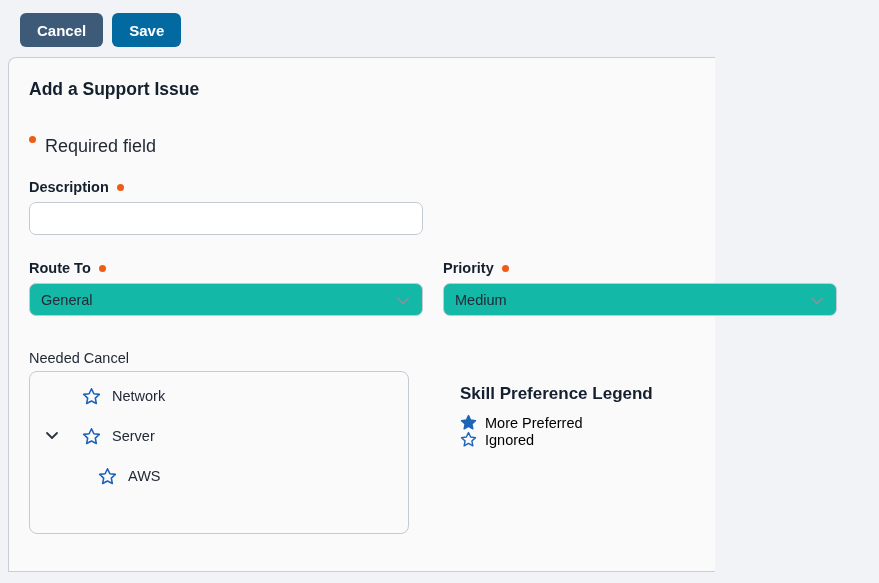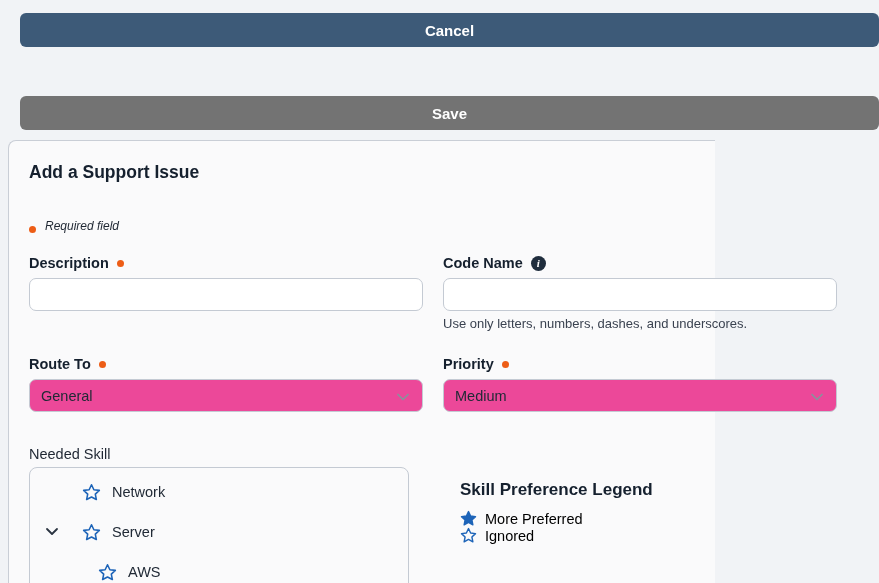--- a/index.html
+++ b/index.html
@@ -4,45 +4,45 @@
 <style>
   * { box-sizing: border-box; }
   html, body { margin: 0; padding: 0; }
   body {
     width: 879px; height: 583px; overflow: hidden;
     background: #f1f3f6;
     font-family: "Liberation Sans", sans-serif;
     color: #16202e;
   }
   
-  .topbar { padding: 13px 0 0 20px; display: flex; gap: 9px; flex-direction: column; }
+  .topbar { padding: 13px 0 0 20px; display: flex; gap: 9px; }
   .btn {
     border: none; border-radius: 6px; color: #fff;
     font-family: "Liberation Sans", sans-serif;
     font-weight: bold; font-size: 15px;
     padding: 8px 17px; height: 34px; cursor: pointer;
   }
   .btn-cancel { background: #3d5a78; }
-  .btn-save   { background: #737373; margin-top: 40px; }
+  .btn-save   { background: #0369a1; }
 
   
   .card {
     margin: 10px 4px 0 8px;
     width: 707px; height: 515px;
     background: #fafafb;
     border: 1px solid #c9ced6;
     border-right: none;
     border-radius: 8px 0 0 0;
     padding: 21px 20px 0 20px;
   }
   .page-title { margin: 0; font-size: 17.5px; font-weight: bold; color: #15202e; }
 
   .required-note {
-    margin-top: 36px; display: flex; align-items: flex-end; gap: 9px;
-    font-style: italic; font-size: 12px; color: #1f2733;
+    margin-top: 36px; display: flex; align-items: flex-start; gap: 9px;
+    font-size: 18px; color: #1f2733;
   }
   .dot { width: 7px; height: 7px; border-radius: 50%; background: #ed5d16; display: inline-block; }
 
   .grid {
     margin-top: 22px;
     display: grid; grid-template-columns: 394px 394px; column-gap: 20px;
   }
   .field-label {
     display: flex; align-items: center; gap: 8px;
     font-size: 14.5px; font-weight: bold; color: #15202e; margin-bottom: 7px;
@@ -50,21 +50,21 @@
   .text-input {
     width: 100%; height: 33px;
     border: 1px solid #c4cad3; border-radius: 7px; background: #fff;
     font: 14px "Liberation Sans", sans-serif; padding: 0 10px; color: #15202e;
   }
   .help-text { font-size: 13px; color: #3a4250; margin-top: 5px; }
 
   .row2 { margin-top: 25px; }
   .select {
     position: relative; width: 100%; height: 33px;
-    border: 1px solid #c4cad3; border-radius: 7px; background: #ec4899;
+    border: 1px solid #c4cad3; border-radius: 7px; background: #14b8a6;
     display: flex; align-items: center; padding: 0 34px 0 11px;
     font-size: 14.5px; color: #212a36; cursor: pointer;
   }
   .select .chev { position: absolute; right: 11px; top: 9px; }
 
   .checkbox-row {
     margin-top: 21px; display: flex; gap: 11px; width: 402px;
     font-size: 14.5px; line-height: 1.55; color: #15202e;
   }
   .checkbox {
@@ -126,28 +126,20 @@
   </div>
 
   <div class="grid">
     <div>
       <div class="field-label">
         <span>Description</span>
         <span class="dot"></span>
       </div>
       <input class="text-input" type="text" style="">
     </div>
-    <div>
-      <div class="field-label">
-        <span>Code Name</span>
-        <span class="info-icon">i</span>
-      </div>
-      <input class="text-input" type="text" style="">
-      <div class="help-text">Use only letters, numbers, dashes, and underscores.</div>
-    </div>
   </div>
 
   <div class="grid row2">
     <div>
       <div class="field-label">
         <span>Route To</span>
         <span class="dot"></span>
       </div>
       <div class="select">
         <span>General</span>
@@ -165,21 +157,21 @@
         <span>Medium</span>
         <svg class="chev" width="16" height="16" viewBox="0 0 16 16">
             <path d="M3 5.5l5 5 5-5" fill="none" stroke="#8a919c" stroke-width="1.7" stroke-linecap="round" stroke-linejoin="round"></path>
           </svg>
       </div>
     </div>
   </div>
 
 
   <div class="skills-section">
-    <div class="skills-label">Needed Skill</div>
+    <div class="skills-label">Needed Cancel</div>
     <div class="skills-flex">
       <div class="tree-box">
 
         <div class="tree-row lvl1">
           <svg class="star" width="19" height="19" viewBox="0 0 24 24">
               <use href="#starPath" fill="none" stroke="#1d64b8" stroke-width="2" stroke-linejoin="round"></use>
             </svg>
           <span class="label">Network</span>
         </div>
 

